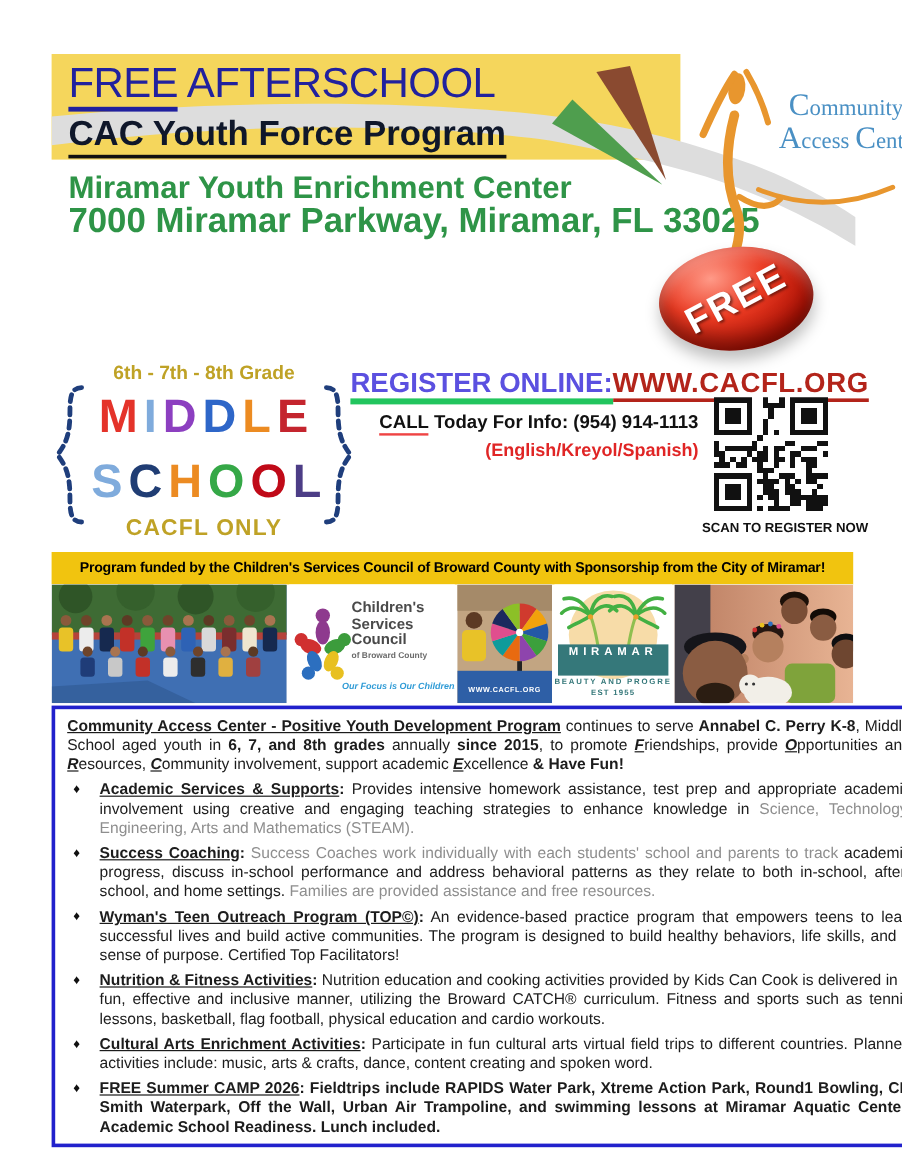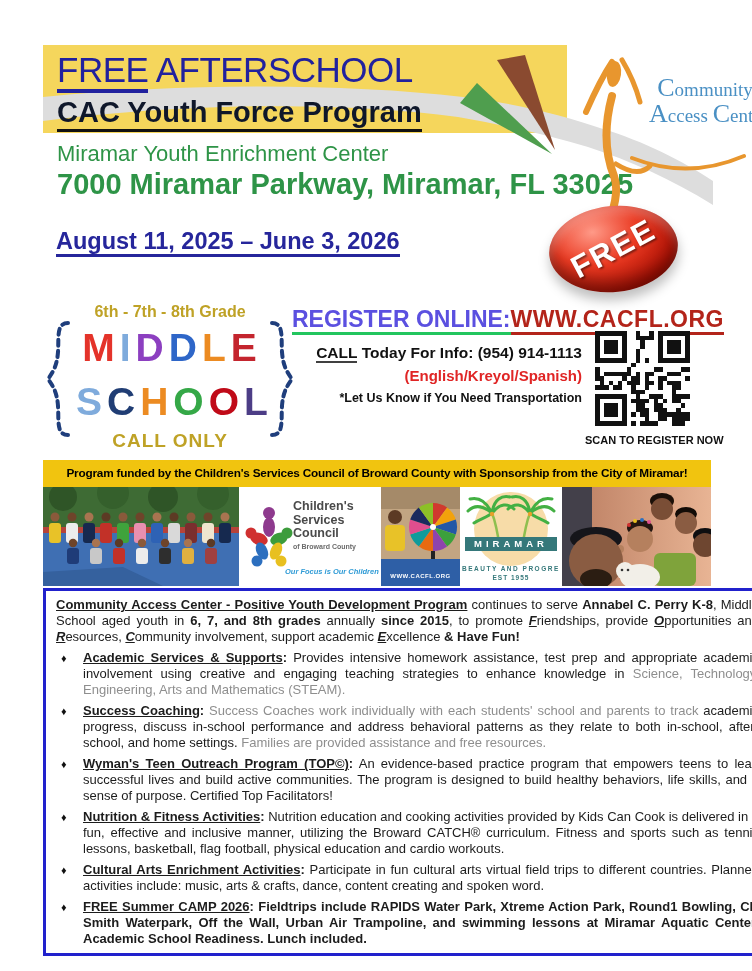--- a/index.html
+++ b/index.html
@@ -8,21 +8,21 @@
   .abs{position:absolute;}
 
   
   #header-yellow{left:43px;top:45px;width:524px;height:88px;background:#F5D65C;}
   #header-deco{left:43px;top:45px;pointer-events:none;}
   #rays{left:455px;top:55px;pointer-events:none;}
   .h-title{left:57px;top:50px;font-size:35px;font-weight:normal;color:#21219E;letter-spacing:-0.5px;white-space:nowrap;}
   .h-title .u4{border-bottom:4px solid #21219E;display:inline-block;line-height:1.05;}
   .h-sub{left:57px;top:96px;font-size:29px;font-weight:bold;color:#0f172a;white-space:nowrap;}
   .h-sub .u3{border-bottom:3px solid #111;display:inline-block;line-height:1.1;}
-  .h-venue{left:57px;top:141px;font-size:22px;font-weight:normal;color:#2E9447;white-space:nowrap;}
+  .h-venue{left:57px;top:141px;font-size:26px;font-weight:bold;color:#2E9447;white-space:nowrap;}
   .h-addr{left:57px;top:168px;font-size:29px;font-weight:bold;color:#2E9447;white-space:nowrap;}
 
   
   #cac-logo{left:570px;top:46px;width:180px;height:200px;}
   .logo-text{position:absolute;left:66px;top:30px;width:112px;color:#4A90C4;
              font-family:"Liberation Serif",serif;text-align:center;margin-left:13px;}
   .logo-line{font-size:19px;line-height:24px;white-space:nowrap;}
   .cap{display:inline-block;}
   .cap::first-letter{font-size:26px;}
   #logo-swoosh{position:absolute;left:58px;top:106px;}
@@ -43,25 +43,25 @@
   
   .grades{left:48px;top:303px;width:244px;text-align:center;font-size:16px;font-weight:bold;color:#BFA226;white-space:nowrap;}
   .ms-word{left:74px;top:326px;width:192px;text-align:center;font-size:39px;font-weight:bold;letter-spacing:1px;white-space:nowrap;}
   .ms-word span{margin:0 2px;}
   #ms-word2{top:380px;}
   .youth{left:48px;top:430px;width:244px;text-align:center;font-size:19px;font-weight:bold;color:#BFA226;letter-spacing:1px;}
   .brace{pointer-events:none;}
 
   
   .register{left:292px;top:306px;font-size:23px;font-weight:bold;white-space:nowrap;}
-  .reg-label{color:#5B50E0;border-bottom:3px solid #22c55e;display:inline-block;line-height:1.1;}
+  .reg-label{color:#5B50E0;border-bottom:5px solid #22c55e;display:inline-block;line-height:1.1;}
   .reg-url{color:#B3241A;border-bottom:3px solid #B3241A;display:inline-block;line-height:1.1;letter-spacing:.5px;}
   .contact{left:300px;top:344px;width:282px;text-align:right;}
   .c1{font-size:15.5px;font-weight:bold;color:#111;white-space:nowrap;}
-  .c1 .u2{border-bottom:2px solid #404040;display:inline-block;line-height:1.1;}
+  .c1 .u2{border-bottom:2px solid #ef4444;display:inline-block;line-height:1.1;}
   .c2{font-size:15px;font-weight:bold;color:#E02525;margin-top:4px;white-space:nowrap;}
   .c3{font-size:12.5px;font-weight:bold;color:#111;margin-top:7px;white-space:nowrap;}
 
   
   #qr-wrap{left:585px;top:331px;width:114px;text-align:center;}
   #qr-svg{background:#fff;display:block;margin:0 auto;}
   .qr-caption{margin-top:8px;font-size:11px;font-weight:bold;color:#111;white-space:nowrap;}
 
   
   .banner{left:43px;top:460px;width:668px;height:27px;background:#F1C40F;overflow:hidden;
@@ -73,21 +73,21 @@
   #photo1{left:43px;width:196px;}
   #photo2{left:241px;width:138px;background:#fff;}
   #photo3{left:381px;width:79px;}
   #photo4{left:462px;width:98px;background:#fff;}
   #photo5{left:562px;width:149px;}
   .csc-text{position:absolute;left:52px;top:13px;width:84px;color:#4A4A4A;font-weight:bold;}
   .csc-l{font-size:12.5px;line-height:13.5px;}
   .csc-sub{font-size:7px;color:#6B6B6B;margin-top:2px;}
   .csc-tag{position:absolute;left:44px;top:80px;width:92px;font-size:7.5px;font-style:italic;
            font-weight:bold;color:#2F9BD6;white-space:nowrap;}
-  .mir-banner{position:absolute;left:3px;top:50px;width:92px;height:14px;background:#35787A;
+  .mir-banner{position:absolute;left:3px;top:50px;width:92px;height:26px;background:#35787A;
               color:#fff;text-align:center;font-size:9.5px;line-height:14px;letter-spacing:4px;font-weight:bold;}
   .mir-motto{position:absolute;left:0;top:78px;width:98px;text-align:center;font-size:6.5px;
              font-weight:bold;color:#35787A;letter-spacing:1.5px;white-space:nowrap;}
   .mir-est{position:absolute;left:0;top:87px;width:98px;text-align:center;font-size:6.5px;
            font-weight:bold;color:#35787A;letter-spacing:1px;}
   .event-banner{position:absolute;left:0;top:86px;width:79px;text-align:center;font-size:6px;
                 font-weight:bold;color:#fff;letter-spacing:.5px;}
 
   
   #detail-box{left:43px;top:588px;width:729px;height:368px;border:3px solid #2121CC;
@@ -139,44 +139,40 @@
     </div>
     <svg id="logo-swoosh" width="120" height="28" viewBox="0 0 120 28">
       <path d="M4,6 Q60,28 116,4" stroke="#E8962E" stroke-width="4" fill="none" stroke-linecap="round"></path>
     </svg>
   </div>
 
   <div class="abs" id="free-badge">
     <span>FREE</span>
   </div>
 
-  <div class="abs date1">
-    <span class="u3b">August 11, 2025 – June 3, 2026</span>
-  </div>
 
   <div class="abs grades">6th - 7th - 8th Grade</div>
   <svg class="abs brace" style="left:46px;top:320px" width="26" height="118" viewBox="0 0 26 118">
     <path d="M22,3 C10,3 13,18 12,32 C11,46 7,52 2,59 C7,66 11,72 12,86 C13,100 10,115 22,115" stroke="#1F3E7C" stroke-width="4" fill="none" stroke-dasharray="6 5" stroke-linecap="round"></path>
   </svg>
   <svg class="abs brace" style="left:268px;top:320px" width="26" height="118" viewBox="0 0 26 118">
     <path d="M4,3 C16,3 13,18 14,32 C15,46 19,52 24,59 C19,66 15,72 14,86 C13,100 16,115 4,115" stroke="#1F3E7C" stroke-width="4" fill="none" stroke-dasharray="6 5" stroke-linecap="round"></path>
   </svg>
   <div class="abs ms-word" id="ms-word1"><span style="color: rgb(228, 51, 42);">M</span><span style="color: rgb(127, 171, 220);">I</span><span style="color: rgb(140, 63, 192);">D</span><span style="color: rgb(46, 102, 200);">D</span><span style="color: rgb(236, 139, 34);">L</span><span style="color: rgb(196, 37, 46);">E</span></div>
   <div class="abs ms-word" id="ms-word2"><span style="color: rgb(127, 171, 220);">S</span><span style="color: rgb(32, 61, 116);">C</span><span style="color: rgb(236, 139, 34);">H</span><span style="color: rgb(53, 168, 71);">O</span><span style="color: rgb(192, 10, 24);">O</span><span style="color: rgb(76, 61, 134);">L</span></div>
-  <div class="abs youth">CALL ONLY</div>
+  <div class="abs youth">CACFL ONLY</div>
 
   <div class="abs register">
     <span class="reg-label">REGISTER ONLINE: </span><span class="reg-url">WWW.CACFL.ORG</span>
   </div>
   <div class="abs contact">
     <div class="c1">
       <span class="u2">CALL</span><span> Today For Info: (954) 914-1113</span>
     </div>
     <div class="c2">(English/Kreyol/Spanish)</div>
-    <div class="c3">*Let Us Know if You Need Transportation</div>
   </div>
 
   <div class="abs" id="qr-wrap">
     <svg id="qr-svg" width="95" height="95" viewBox="0 0 21 21" shape-rendering="crispEdges">
         <rect x="0" y="0" width="21" height="21" fill="#fff"></rect>
         <rect x="9" y="0" width="1" height="1" fill="#111"></rect>
         <rect x="12" y="0" width="1" height="1" fill="#111"></rect>
         <rect x="9" y="1" width="1" height="1" fill="#111"></rect>
         <rect x="10" y="1" width="1" height="1" fill="#111"></rect>
         <rect x="11" y="1" width="1" height="1" fill="#111"></rect>

